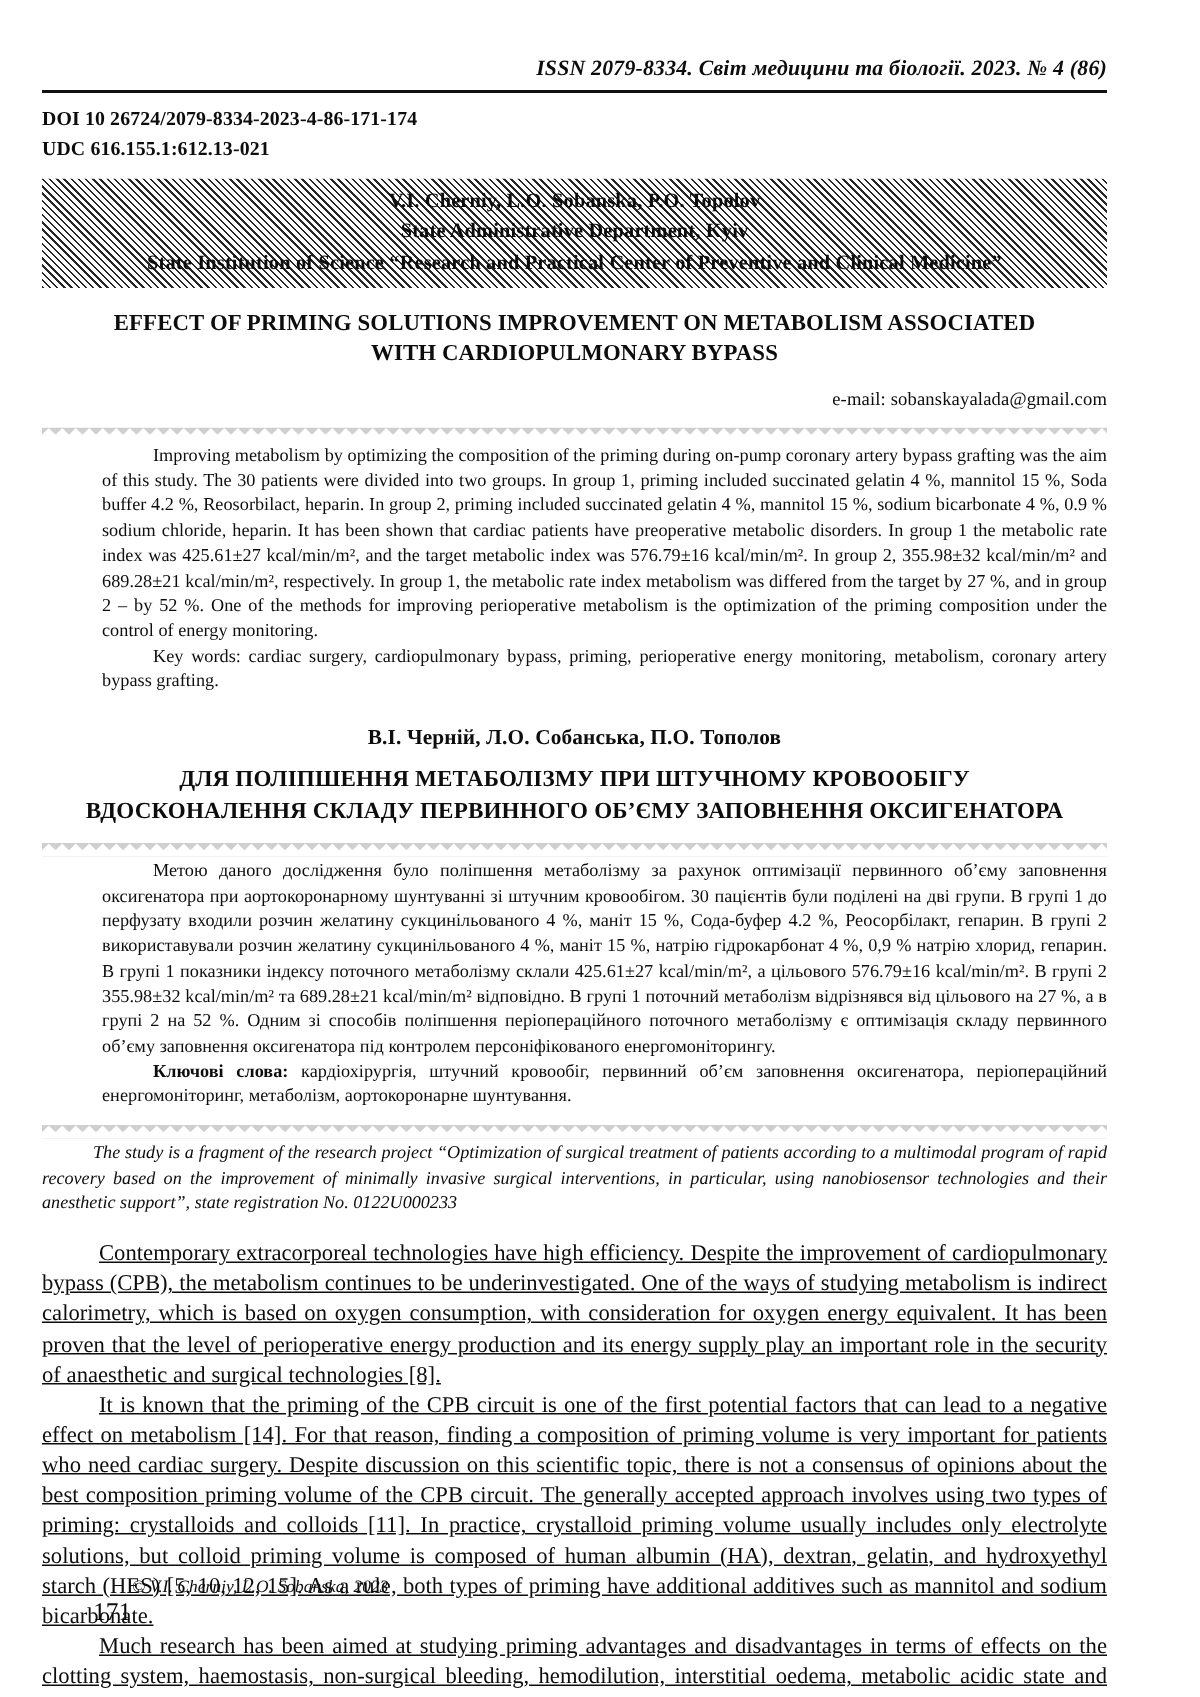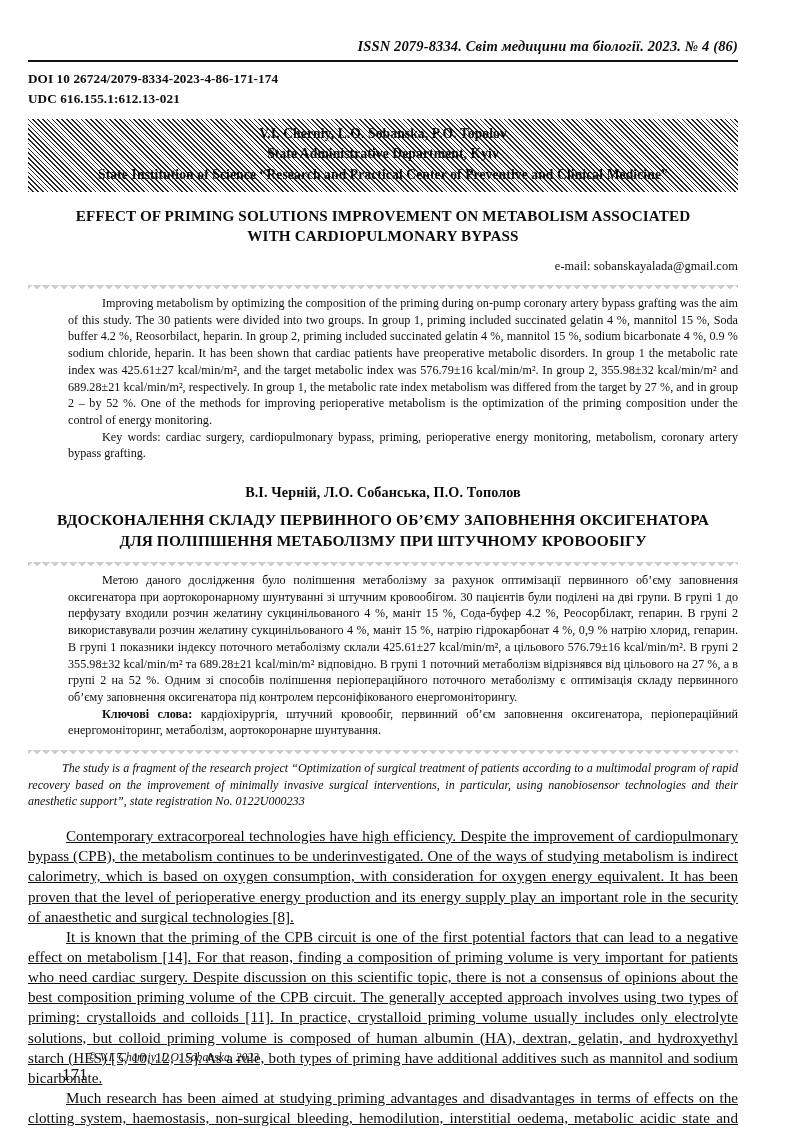--- a/index.html
+++ b/index.html
@@ -205,22 +205,22 @@
   <div class="zigzag"></div>
 
   <div class="abstract">
     <p>Improving metabolism by optimizing the composition of the priming during on-pump coronary artery bypass grafting was the aim of this study. The 30 patients were divided into two groups. In group 1, priming included succinated gelatin 4 %, mannitol 15 %, Soda buffer 4.2 %, Reosorbilact, heparin. In group 2, priming included succinated gelatin 4 %, mannitol 15 %, sodium bicarbonate 4 %, 0.9 % sodium chloride, heparin. It has been shown that cardiac patients have preoperative metabolic disorders. In group 1 the metabolic rate index was 425.61±27 kcal/min/m², and the target metabolic index was 576.79±16 kcal/min/m². In group 2, 355.98±32 kcal/min/m² and 689.28±21 kcal/min/m², respectively. In group 1, the metabolic rate index metabolism was differed from the target by 27 %, and in group 2 – by 52 %. One of the methods for improving perioperative metabolism is the optimization of the priming composition under the control of energy monitoring.</p>
     <p><span>Key words:</span> <span>cardiac surgery, cardiopulmonary bypass, priming, perioperative energy monitoring, metabolism, coronary artery bypass grafting.</span></p>
   </div>
 
   <div class="uk-authors">В.І. Черній, Л.О. Собанська, П.О. Тополов</div>
 
   <div class="title-uk">
+    <div>ДЛЯ ПОЛІПШЕННЯ МЕТАБОЛІЗМУ ПРИ ШТУЧНОМУ КРОВООБІГУ</div>
     <div>ВДОСКОНАЛЕННЯ СКЛАДУ ПЕРВИННОГО ОБ’ЄМУ ЗАПОВНЕННЯ ОКСИГЕНАТОРА</div>
-    <div>ДЛЯ ПОЛІПШЕННЯ МЕТАБОЛІЗМУ ПРИ ШТУЧНОМУ КРОВООБІГУ</div>
   </div>
 
   <div class="zigzag"></div>
 
   <div class="abstract">
     <p>Метою даного дослідження було поліпшення метаболізму за рахунок оптимізації первинного об’єму заповнення оксигенатора при аортокоронарному шунтуванні зі штучним кровообігом. 30 пацієнтів були поділені на дві групи. В групі 1 до перфузату входили розчин желатину сукцинільованого 4 %, маніт 15 %, Сода-буфер 4.2 %, Реосорбілакт, гепарин. В групі 2 використавували розчин желатину сукцинільованого 4 %, маніт 15 %, натрію гідрокарбонат 4 %, 0,9 % натрію хлорид, гепарин. В групі 1 показники індексу поточного метаболізму склали 425.61±27 kcal/min/m², а цільового 576.79±16 kcal/min/m². В групі 2 355.98±32 kcal/min/m² та 689.28±21 kcal/min/m² відповідно. В групі 1 поточний метаболізм відрізнявся від цільового на 27 %, а в групі 2 на 52 %. Одним зі способів поліпшення періопераційного поточного метаболізму є оптимізація складу первинного об’єму заповнення оксигенатора під контролем персоніфікованого енергомоніторингу.</p>
     <p><b>Ключові слова:</b> <span>кардіохірургія, штучний кровообіг, первинний об’єм заповнення оксигенатора, періопераційний енергомоніторинг, метаболізм, аортокоронарне шунтування.</span></p>
   </div>
 
   <div class="zigzag"></div>

